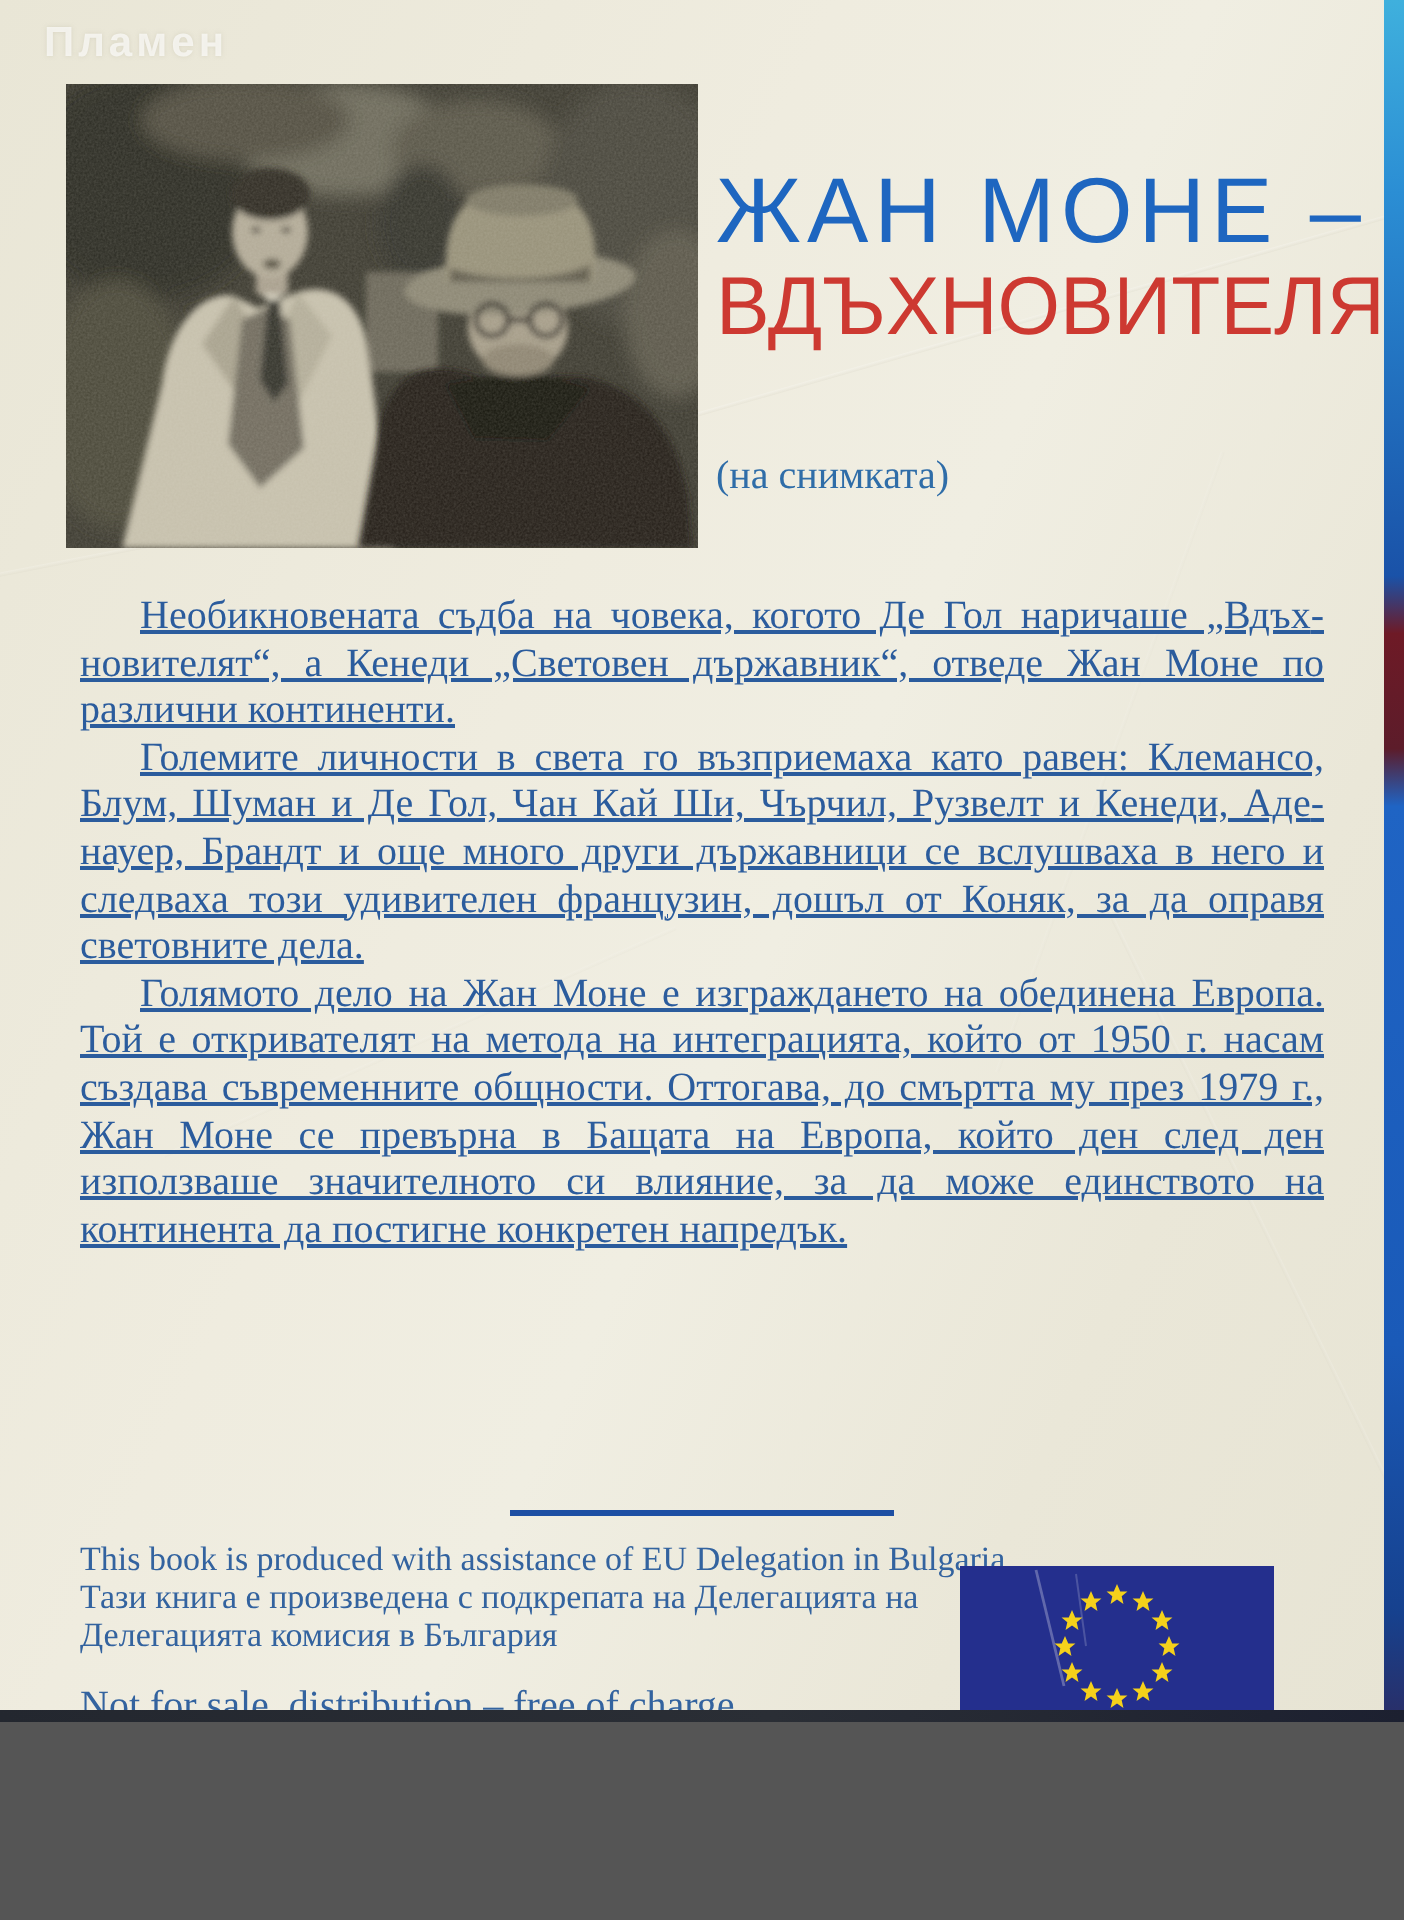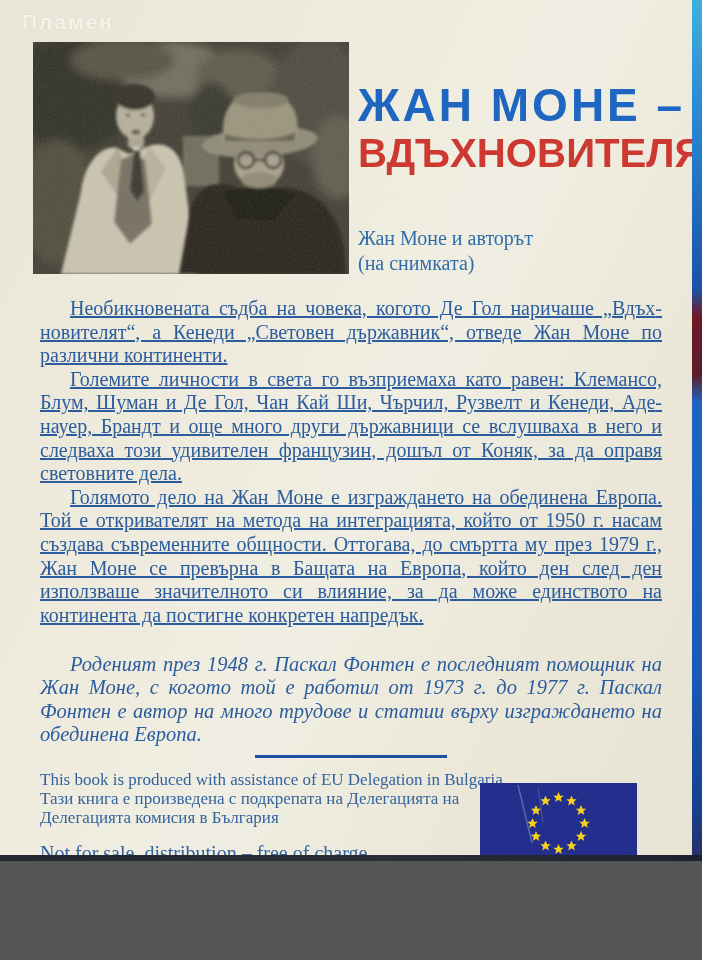--- a/index.html
+++ b/index.html
@@ -30,21 +30,21 @@
   }
   .wm-bazar{
     position:absolute;left:590px;top:886px;
     font-family:"Liberation Sans","DejaVu Sans",sans-serif;
     font-weight:800;font-size:30px;letter-spacing:1px;
     color:#f5f3e8;transform:rotate(-9deg);
     text-shadow:2px 3px 0 rgba(160,155,135,.55),0 0 2px rgba(255,255,255,.85);
   }
 
   .title-block{position:absolute;left:358px;top:82px;width:344px;
-    font-family:"Liberation Sans","DejaVu Sans",sans-serif;font-weight:700;line-height:1;}
+    font-family:"Liberation Sans","DejaVu Sans",sans-serif;font-weight:400;line-height:1;}
   .title-line1{font-size:46px;letter-spacing:3px;color:#1e66c0;white-space:nowrap;}
   .title-line2{font-size:41px;letter-spacing:0;color:#cd3931;margin-top:5px;
     transform:scaleX(.98);transform-origin:left;white-space:nowrap;}
 
   .caption{position:absolute;left:358px;top:226px;font-size:20px;line-height:25px;color:#2f6da8;}
 
   .body-text{position:absolute;left:40px;top:297px;width:622px;
     font-size:20px;line-height:23.6px;color:#2b5c9d;text-align:justify;text-decoration:underline;}
   .body-text p{margin:0;text-indent:30px;}
 
@@ -146,31 +146,29 @@
   </div>
 
   <div class="wm-plamen">Пламен</div>
 
   <div class="title-block">
     <div class="title-line1">ЖАН МОНЕ –</div>
     <div class="title-line2">ВДЪХНОВИТЕЛЯТ</div>
   </div>
 
   <div class="caption">
-    <div>Жан Моне и авторът</div>
     <div>(на снимката)</div>
   </div>
 
   <div class="body-text">
     <p>Необикновената съдба на човека, когото Де Гол наричаше „Вдъх­новителят“, а Кенеди „Световен държавник“, отведе Жан Моне по различни континенти.</p>
     <p>Големите личности в света го възприемаха като равен: Клемансо, Блум, Шуман и Де Гол, Чан Кай Ши, Чърчил, Рузвелт и Кенеди, Аде­науер, Брандт и още много други държавници се вслушваха в него и следваха този удивителен французин, дошъл от Коняк, за да оправя световните дела.</p>
     <p>Голямото дело на Жан Моне е изграждането на обединена Европа. Той е откривателят на метода на интеграцията, който от 1950 г. на­сам създава съвременните общности. Оттогава, до смъртта му през 1979 г., Жан Моне се превърна в Бащата на Европа, който ден след ден използваше значителното си влияние, за да може единството на континента да постигне конкретен напредък.</p>
   </div>
 
-  <div class="italic-para">Роденият през 1948 г. Паскал Фонтен е последният помощник на Жан Моне, с когото той е работил от 1973 г. до 1977 г. Паскал Фонтен е автор на много трудове и статии върху изграждането на обединена Европа.</div>
 
   <div class="rule"></div>
 
   <div class="credits">
     <div>This book is produced with assistance of EU Delegation in Bulgaria</div>
     <div>Тази книга е произведена с подкрепата на Делегацията на</div>
     <div>Делегацията комисия в България</div>
   </div>
 
   <div class="distribution">

